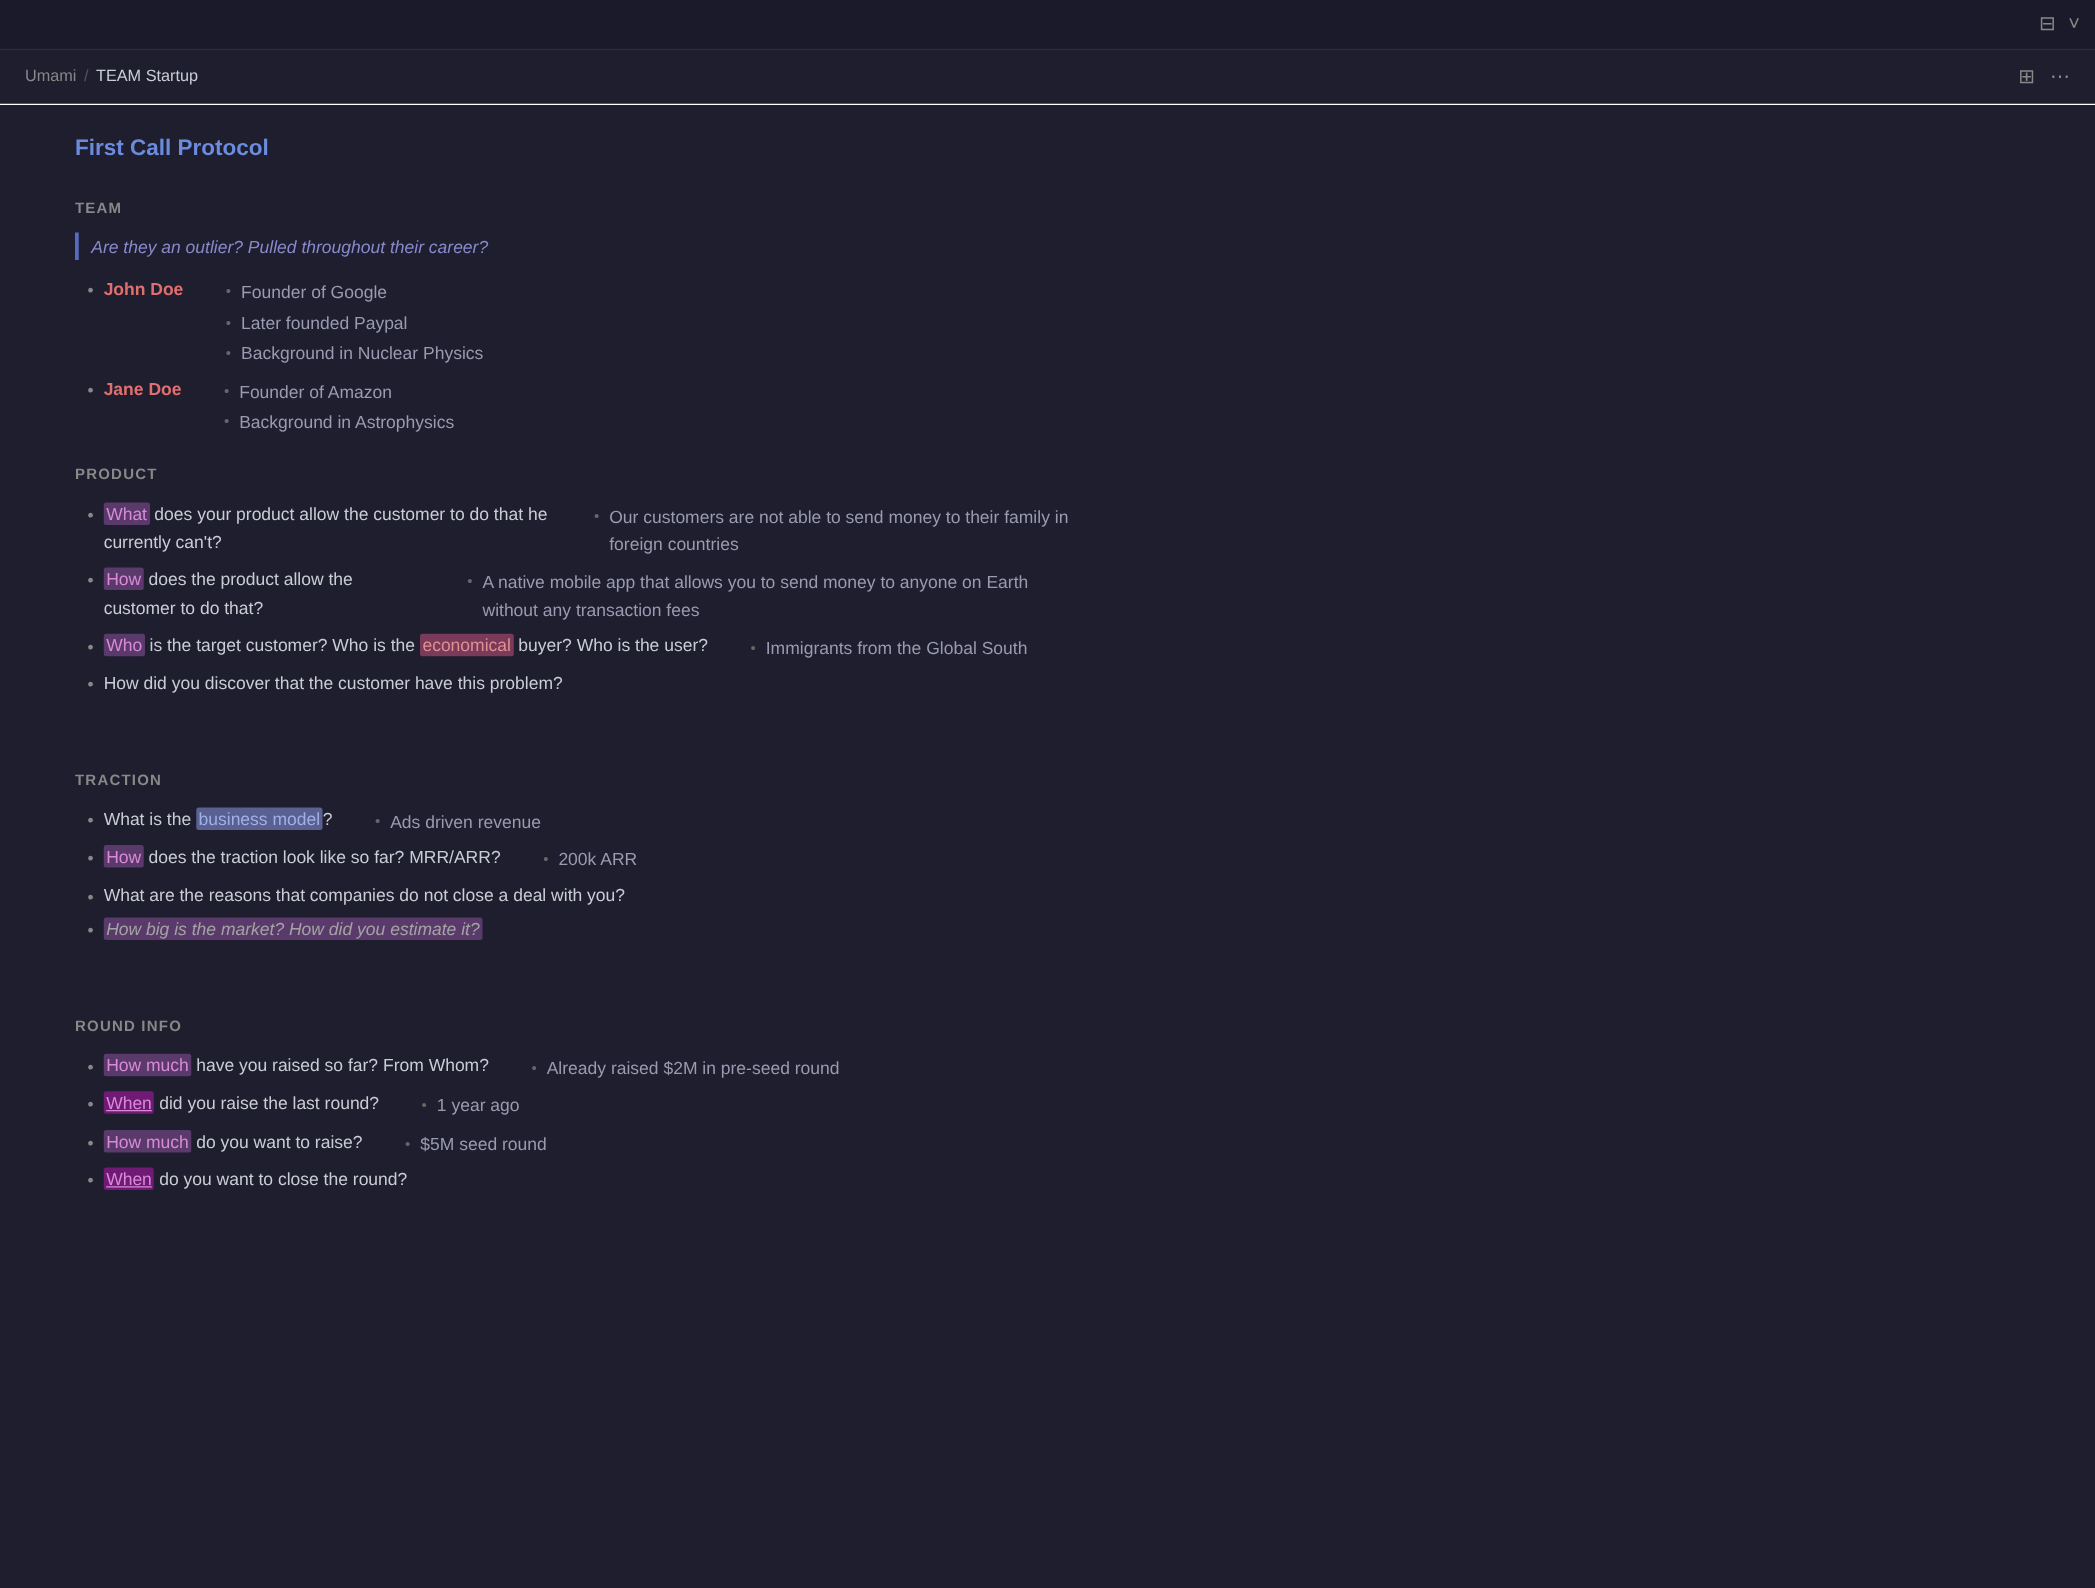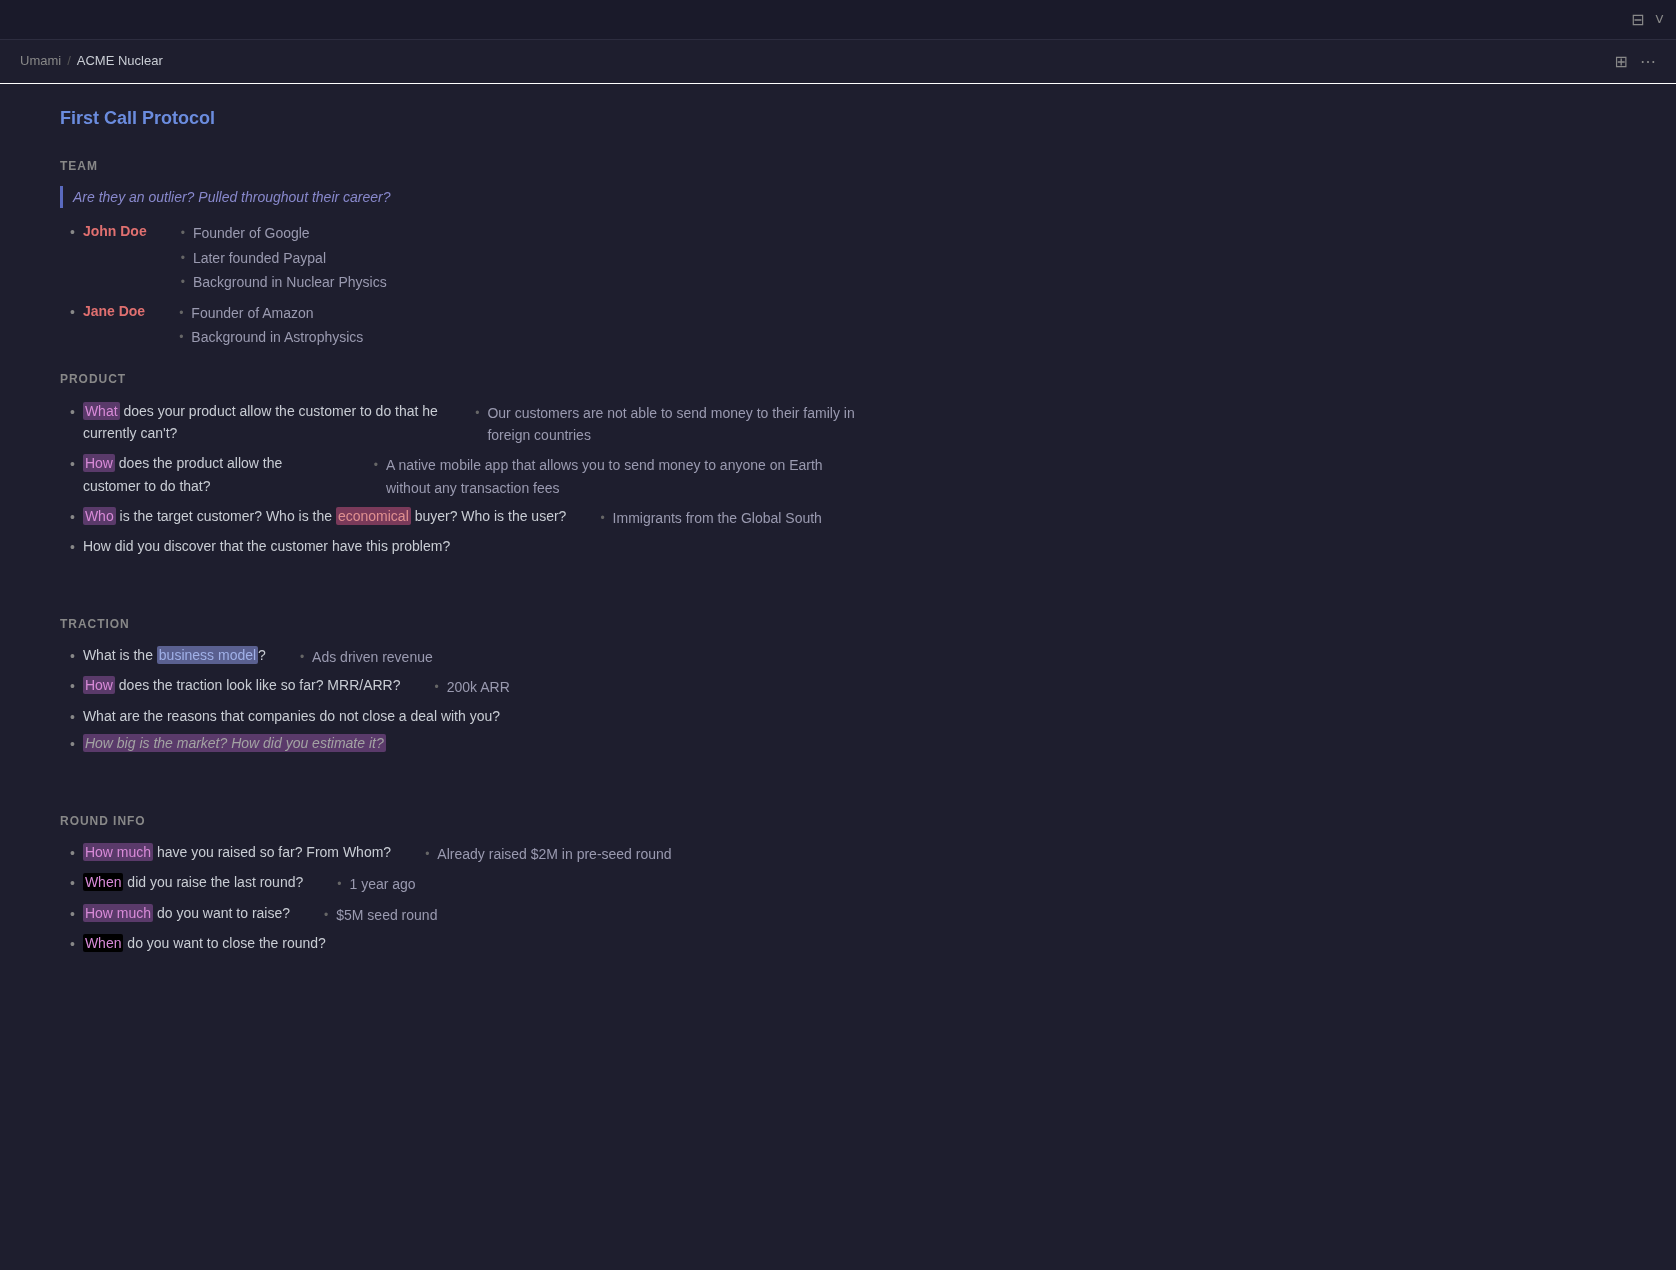--- a/index.html
+++ b/index.html
@@ -165,24 +165,25 @@
       border-radius: 2px;
       font-style: italic;
     }
     .highlight-round-how {
       background-color: #5a3a6a;
       color: #d88ad8;
       padding: 1px 2px;
       border-radius: 2px;
     }
     .highlight-when {
-      background-color: #000000;
-      color: #d88ad8;
-      padding: 1px 2px;
-      border-radius: 2px;
+      background-color: #701a75;
+      color: #d88ad8;
+      padding: 1px 2px;
+      border-radius: 2px;
+      text-decoration: underline;
     }
     .q-item-text {
       color: #c9cdd4;
     }
     .q-item-gray {
       color: #9a9ab0;
     }
     .section-block { margin-bottom: 20px; }
     .spacer { height: 16px; }
   </style>
@@ -193,21 +194,21 @@
   <div class="top-bar-icons">
     <span class="top-bar-icon">⊟</span>
     <span class="top-bar-icon">˅</span>
   </div>
 </div>
 
 <div class="breadcrumb-bar">
   <div class="breadcrumb">
     <span>Umami</span>
     <span class="breadcrumb-sep">/</span>
-    <span class="breadcrumb-current">ACME Nuclear</span>
+    <span class="breadcrumb-current">TEAM Startup</span>
   </div>
   <div class="breadcrumb-actions">
     <span class="breadcrumb-action-icon">⊞</span>
     <span class="breadcrumb-action-icon">⋯</span>
   </div>
 </div>
 
 <div class="main-content">
 
   <div class="page-title">First Call Protocol</div>

